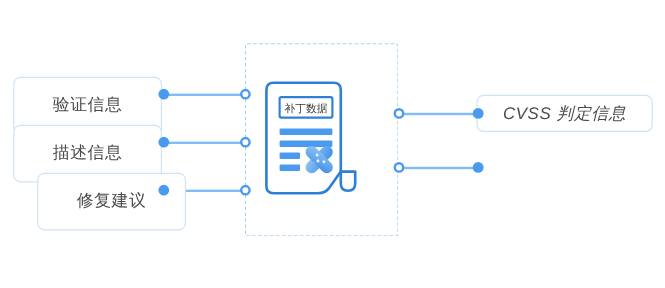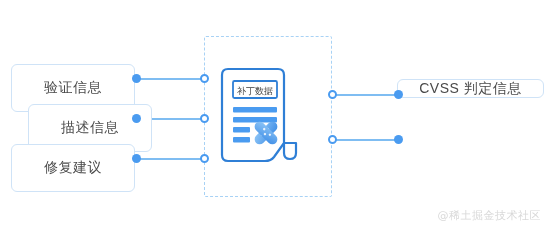--- a/index.html
+++ b/index.html
@@ -27,25 +27,25 @@
     background: #ffffff;
     color: #4a4a4a;
     font-size: 14px;
     display: flex;
     align-items: center;
     justify-content: center;
     letter-spacing: 0.5px;
     white-space: nowrap;
   }
   .node-box.left  { left: 11px; width: 124px; height: 48px; }
-  .node-box.right { left: 397px; width: 147px; height: 19px; }
+  .node-box.right { left: 397px; width: 147px; height: 31px; font-style: italic; }
 
   .lb1 { top: 64px; }
-  .lb2 { top: 104px; margin-left: 17px; }
-  .lb3 { top: 144px; }
+  .lb2 { top: 104px; }
+  .lb3 { top: 144px; margin-left: 20px; }
   .rb1 { top: 79px; }
   .rb2 { top: 124px; }
 
   
   .dashed-group {
     position: absolute;
     left: 204px;
     top: 36px;
     width: 128px;
     height: 161px;
@@ -187,15 +187,14 @@
   <div class="dot-filled df3"></div>
   <div class="dot-filled df4"></div>
   <div class="dot-filled df5"></div>
 
   <div class="dot-hollow dh1"></div>
   <div class="dot-hollow dh2"></div>
   <div class="dot-hollow dh3"></div>
   <div class="dot-hollow dh4"></div>
   <div class="dot-hollow dh5"></div>
 
-  <div class="watermark">@稀土掘金技术社区</div>
 
 </div>
 
 </body></html>

